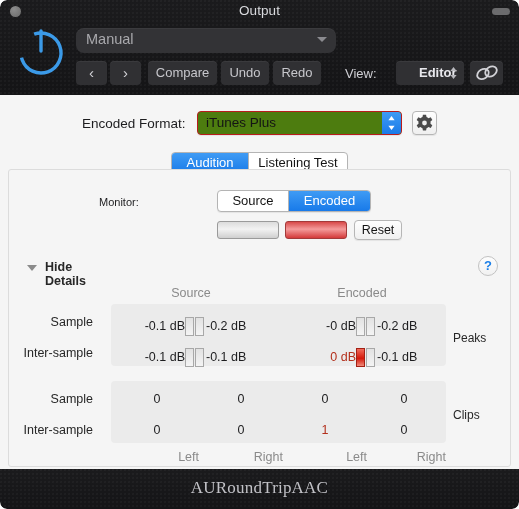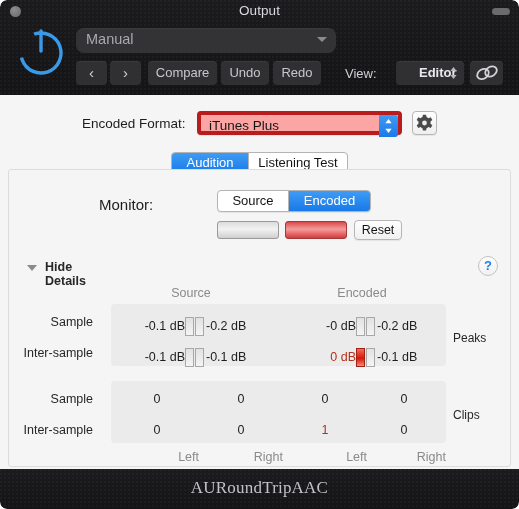--- a/index.html
+++ b/index.html
@@ -143,22 +143,22 @@
   #encoded-format-row {
     position: absolute; top: 16px; left: 0; right: 0; height: 26px;
   }
   #encoded-format-label {
     position: absolute; left: 82px; top: 5px;
     font-size: 13.5px; color: #1d1d1f;
   }
   #format-select {
     position: absolute; left: 197px; top: 0;
     width: 205px; height: 24px;
-    background: #fca5a5;
-    border: 4px solid #b91c1c;
+    background: #4d7c0f;
+    border: 1px solid #b91c1c;
     border-radius: 4px;
     box-shadow: 0 1px 1px rgba(0,0,0,0.07);
     box-sizing: border-box;
   }
   #format-select-value {
     position: absolute; left: 8px; top: 3px;
     font-size: 13.5px; color: #141414;
   }
   #format-stepper {
     position: absolute; right: 0px; top: 0px;
@@ -208,21 +208,21 @@
     position: absolute;
     top: 74px; left: 8px; right: 8px; bottom: 2px;
     border: 1px solid #dcdcdc;
     border-radius: 3px;
     background: #f5f5f5;
     box-sizing: border-box;
   }
 
   #monitor-label {
     position: absolute; left: 90px; top: 26px;
-    font-size: 15px; color: #1d1d1f;
+    font-size: 11px; color: #1d1d1f;
   }
   #monitor-seg {
     position: absolute; left: 208px; top: 20px;
     width: 154px; height: 22px;
     border: 1px solid #b4b4b4; border-radius: 4px;
     overflow: hidden; background: #fff; display: flex;
     box-shadow: 0 1px 1px rgba(0,0,0,0.07);
     box-sizing: border-box;
   }
   #seg-source { width: 70px; }

